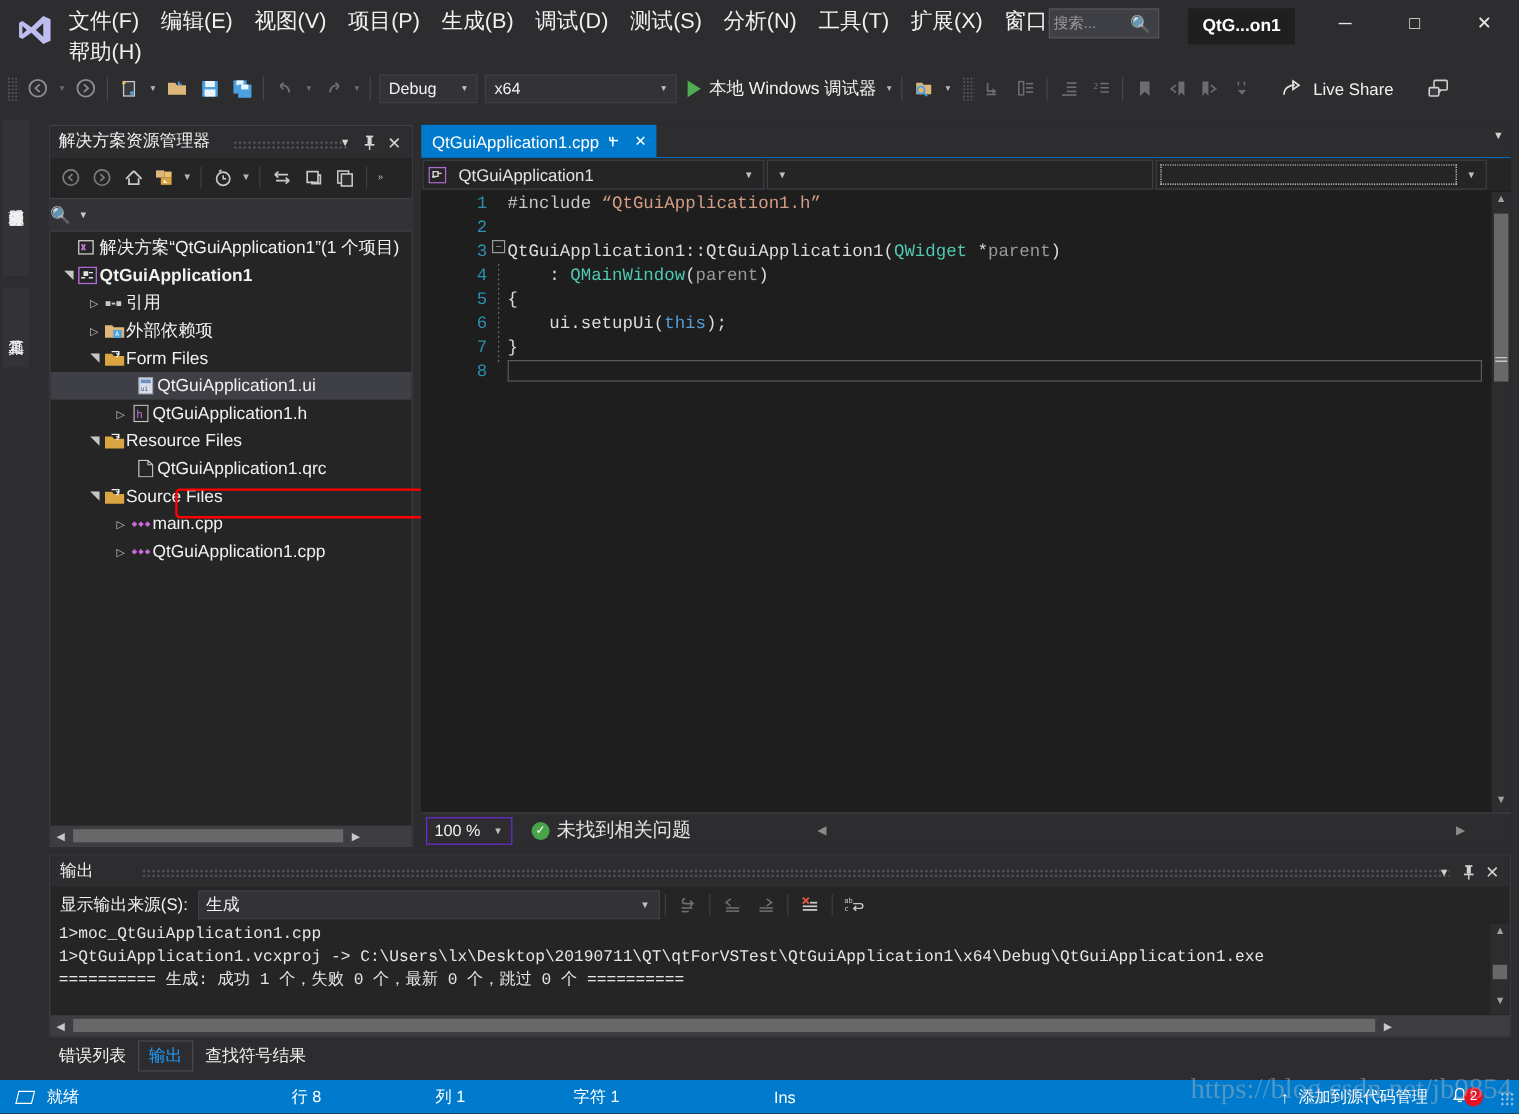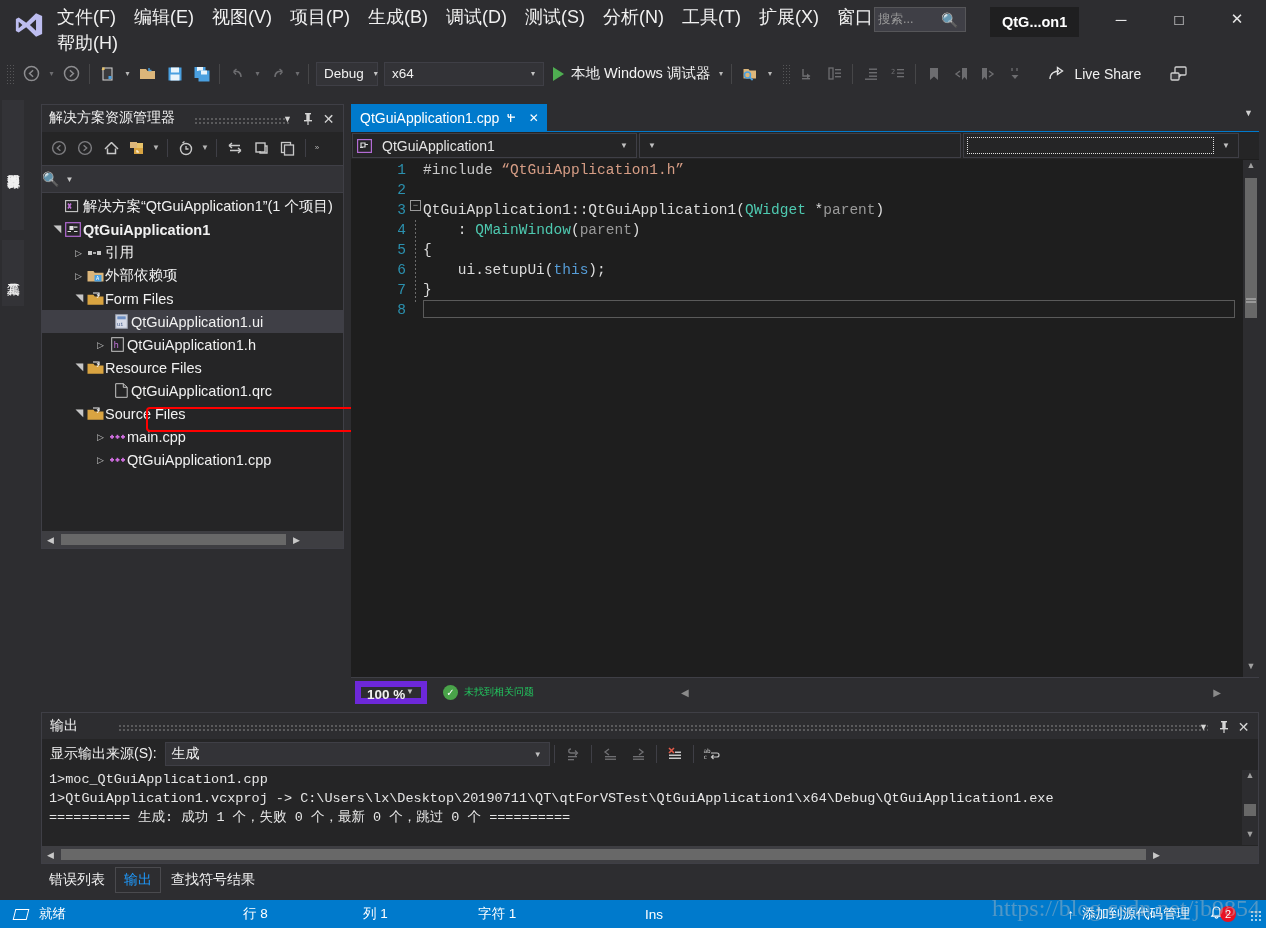--- a/index.html
+++ b/index.html
@@ -64,42 +64,42 @@
   .tcaret { width:13px; height:26px; display:flex; align-items:center; justify-content:center;
     font-size:8px; color:#b8b8b8; flex:none; }
   .tcaret.dim { color:#6d6d70; }
   .combo {
     height:24px; background:#333337; border:1px solid #3f3f46;
     display:flex; align-items:center; padding:0 2px 0 7px; color:#f1f1f1;
     font-size:13.5px; flex:none; margin:0 3px;
   }
   .combo .cv { flex:1; white-space:nowrap; }
   .combo .ca { font-size:8px; color:#c5c5c5; padding:0 6px 0 10px; }
-  #combo-config { width:62px; }
+  #combo-config { width:82px; }
   #combo-platform { width:160px; }
   .run-btn { display:flex; align-items:center; height:26px; padding:0 4px 0 6px; flex:none; }
   .run-tri { width:0;height:0;border-left:11px solid #4fae51;border-top:7px solid transparent;border-bottom:7px solid transparent; margin-right:7px; }
   .run-lbl { font-size:14.5px; color:#f1f1f1; white-space:nowrap; }
   #live-share { display:flex; align-items:center; height:26px; padding:0 6px; margin-left:14px; flex:none; }
   #live-share .ls-lbl { font-size:14px; margin-left:7px; }
 
   
   #vdock { position:absolute; left:0; top:100px; width:26px; height:560px; }
   .vtab {
     position:absolute; left:2px; width:22px;
     background:#333337; color:#f1f1f1; font-size:13px;
     writing-mode:vertical-rl; text-orientation:upright;
     letter-spacing:0px; padding:6px 2px; text-align:center; white-space:nowrap;
   }
   #vtab-server { top:0; height:130px; }
   #vtab-toolbox { top:140px; height:66px; }
 
   
   #sln {
-    position:absolute; left:41px; top:104px; width:303px; height:445px;
+    position:absolute; left:41px; top:104px; width:303px; height:602px;
     background:#252526; border:1px solid #3f3f46;
   }
   #sln-head { position:relative; height:27px; background:#2d2d30; }
   #sln-title { position:absolute; left:7px; top:4px; font-size:14px; color:#f1f1f1; }
   #sln-dots { position:absolute; left:152px; top:12px; width:95px; height:7px;
     background-image:radial-gradient(#5a5a5c 1px, transparent 1px); background-size:4px 4px; }
   .hbtn { position:absolute; top:4px; width:19px; height:19px; display:flex;
     align-items:center; justify-content:center; color:#d4d4d4; font-size:11px; }
   #sln-drop { right:46px; font-size:9px; }
   #sln-pin  { right:26px; }
@@ -175,27 +175,27 @@
   #cursorline { position:absolute; left:72px; top:140px; right:8px; height:18px; border:1px solid #5a5a5a; }
 
   #vscroll-col { position:absolute; right:0; top:56px; width:16px; bottom:29px; background:#2d2d30; }
   #vs-up { position:absolute; left:0; top:0; width:16px; height:16px; color:#a0a0a0; font-size:9px; text-align:center; }
   #vs-thumb { position:absolute; left:2px; top:18px; width:12px; height:140px; background:#686868; }
   #vs-down { position:absolute; left:0; bottom:0; width:16px; height:16px; color:#a0a0a0; font-size:9px; text-align:center; }
   #vs-mark { position:absolute; left:0; top:130px; width:16px; height:5px; }
 
   #ed-status { position:absolute; left:0; bottom:0; width:100%; height:29px; background:#2d2d30;
     border-top:1px solid #3f3f46; display:flex; align-items:center; }
-  #zoom-combo { width:72px; height:23px; border:6px solid #6d28d9; display:flex; align-items:flex-start; margin-left:4px;font-weight:bold; }
+  #zoom-combo { width:72px; height:23px; border:1px solid #6d28d9; display:flex; align-items:center; margin-left:4px; }
   #zoom-combo .zv { flex:1; font-size:13.5px; padding-left:6px; }
   #zoom-combo .zc { font-size:8px; padding-right:7px; color:#c0c0c0; }
   #issue-wrap { display:flex; align-items:center; margin-left:16px; }
   #issue-check { width:15px; height:15px; border-radius:50%; background:#49a349; color:#fff;
     font-size:10px; display:flex; align-items:center; justify-content:center; margin-right:6px; }
-  #issue-lbl { font-size:10px; color:#22c55e; }
+  #issue-lbl { font-size:16px; color:#e5e5e5; }
   #ed-prev { position:absolute; left:330px; font-size:10px; color:#8a8a8a; }
   #ed-next { position:absolute; right:38px; font-size:10px; color:#8a8a8a; }
 
   
   #output { position:absolute; left:41px; top:712px; width:1218px; height:152px; background:#252526; border:1px solid #3f3f46; }
   #out-head { position:relative; height:26px; background:#2d2d30; }
   #out-title { position:absolute; left:8px; top:4px; font-size:14px; }
   #out-dots { position:absolute; left:76px; top:11px; width:1090px; height:7px;
     background-image:radial-gradient(#5a5a5c 1px, transparent 1px); background-size:4px 4px; }
   #out-drop { right:45px; font-size:9px; }

